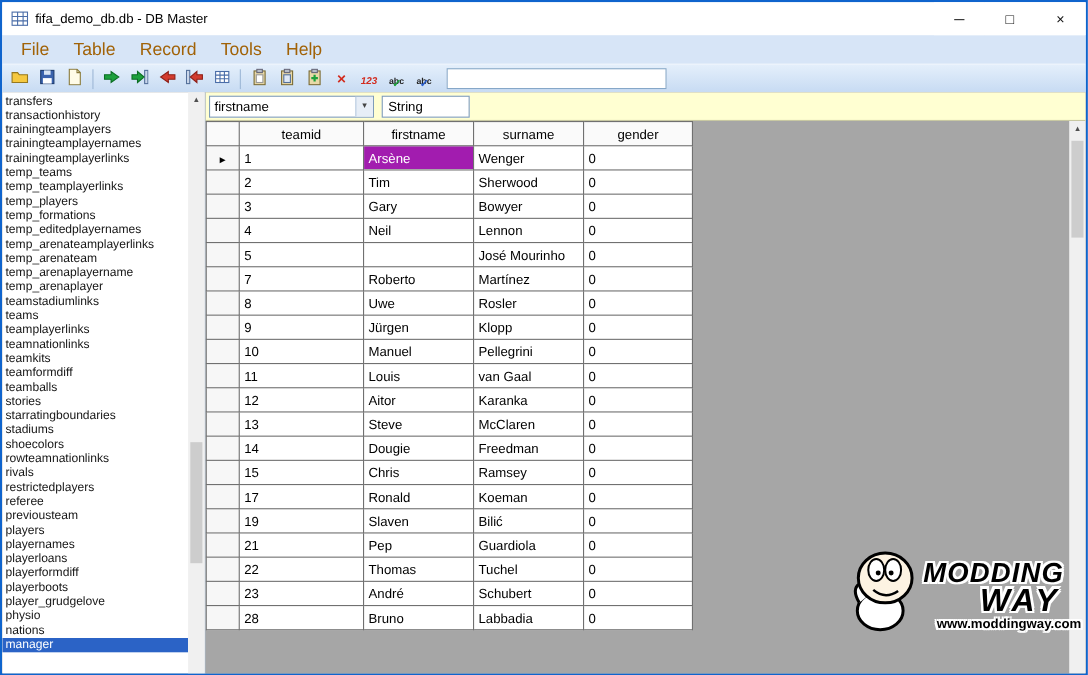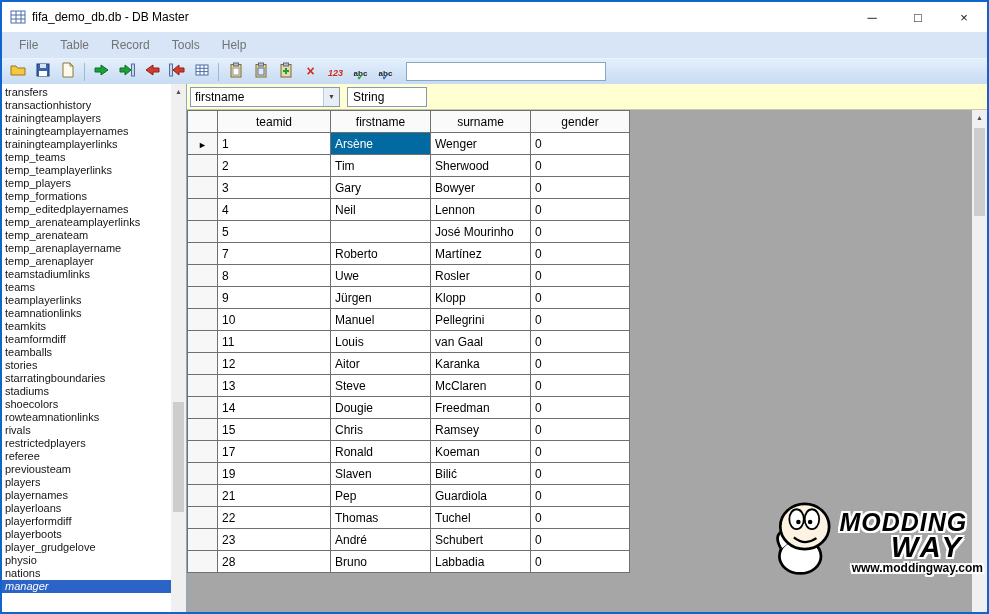--- a/index.html
+++ b/index.html
@@ -9,39 +9,39 @@
 
   
   .titlebar{height:30px;background:#fff;display:flex;align-items:center;padding-left:8px;}
   .app-icon{width:16px;height:16px;margin-right:6px;flex:0 0 auto;}
   .title{font-size:12px;color:#000;flex:1;white-space:nowrap;}
   .win-controls{display:flex;height:30px;flex:0 0 auto;}
   .winbtn{width:46px;height:30px;border:none;background:#fff;font-size:13px;color:#111;font-family:"Liberation Sans",sans-serif;cursor:default;}
 
   
   .menubar{height:26px;background:#d7e5f7;display:flex;align-items:center;padding-left:6px;}
-  .menu-item{padding:0 11px;font-size:12px;line-height:25px;color:#737373;cursor:default;}
+  .menu-item{padding:0 11px;font-size:16px;line-height:25px;color:#a16207;cursor:default;}
 
   
   .toolbar{height:26px;background:linear-gradient(#e4effb,#c7dbf3);display:flex;align-items:center;padding-left:3px;border-top:1px solid #eaf2fc;}
   .tb-btn{width:23px;height:22px;border:none;background:transparent;display:flex;align-items:center;justify-content:center;margin:0 1px;padding:0;cursor:default;}
   .tb-sep{width:1px;height:18px;background:#9db7d6;margin:0 4px;}
   .tb-x{color:#d22c1f;font-weight:bold;font-size:14px;line-height:14px;}
   .tb-123{color:#d22c1f;font-weight:bold;font-style:italic;font-size:9px;}
   .tb-abc{font-size:8px;font-weight:bold;color:#222;position:relative;line-height:8px;}
   .tb-abc i{font-style:normal;color:#1ca03c;font-size:10px;position:absolute;left:3px;top:4px;}
   .tb-abc i.blue{color:#2a5fd0;}
   .toolbar-input{width:200px;height:19px;border:1px solid #86a7c8;background:#fff;margin-left:8px;font-size:12px;padding:0 3px;font-family:"Liberation Sans",sans-serif;}
 
   
   .content{display:flex;height:602px;position:relative;background:#a6a6a6;}
   .sidebar{width:185px;background:#fff;position:relative;border-right:1px solid #94a8bd;flex:0 0 auto;}
   .sidebar-list{position:absolute;left:0;top:0;right:15px;bottom:0;overflow:hidden;padding-top:2px;}
   .side-item{height:13px;line-height:13px;font-size:11px;padding-left:3px;white-space:nowrap;color:#151515;cursor:default;overflow:hidden;}
-  .side-item.selected{background:#2b63c6;color:#fff;font-style:italic;}
+  .side-item.selected{background:#2b63c6;color:#fff;}
 
   
   .vscroll{position:absolute;width:15px;background:#f0f0f0;}
   .sidebar .vscroll{right:0;top:0;bottom:0;}
   .main .vscroll{right:0;top:26px;bottom:0;}
   .scroll-arrow{position:absolute;left:0;width:15px;height:15px;font-size:7px;color:#505050;text-align:center;line-height:15px;}
   .scroll-arrow.up{top:0;}
   .scroll-arrow.down{bottom:0;}
   .scroll-thumb{position:absolute;left:2px;width:11px;background:#cdcdcd;}
   .sidebar .scroll-thumb{top:318px;height:110px;}
@@ -54,21 +54,21 @@
   .cb-label{flex:1;padding:0 4px;white-space:nowrap;overflow:hidden;}
   .cb-btn{width:16px;height:18px;background:#e7eef7;border-left:1px solid #b9cbe0;font-size:7px;color:#444;display:flex;align-items:center;justify-content:center;}
   .typebox{width:80px;height:20px;background:#fff;border:1px solid #7f9db9;font-size:12px;line-height:18px;padding:0 5px;margin-left:7px;white-space:nowrap;}
 
   .gridwrap{position:absolute;top:26px;left:0;right:15px;bottom:0;overflow:hidden;background:#a6a6a6;}
   table.grid{border-collapse:collapse;table-layout:fixed;background:#fff;}
   .grid th,.grid td{border:1px solid #707070;font-size:12px;font-weight:normal;height:22px;overflow:hidden;white-space:nowrap;}
   .grid th{background:#fafafa;text-align:center;padding:0 2px;cursor:default;}
   .grid td{padding-left:4px;color:#000;background:#fff;cursor:default;}
   .grid td.rowhead{background:#f7f7f7;padding-left:0;text-align:center;}
-  .grid td.selected{background:#0369a1;color:#fff;}
+  .grid td.selected{background:#a21caf;color:#fff;}
   .row-arrow{font-size:9px;color:#000;line-height:9px;}
 
   
   .statusbar{height:22px;background:#d7e5f7;display:flex;align-items:center;border-top:1px solid #b7cde8;}
   .status-box{width:114px;height:17px;border:1px solid #9eb6cf;background:#eef4fb;margin-left:2px;flex:0 0 auto;}
   .status-text{font-size:12px;margin-left:12px;color:#111;}
 
   
   .watermark{position:absolute;right:4px;bottom:26px;display:flex;align-items:center;pointer-events:none;z-index:40;}
   .wm-text{margin-left:-16px;text-align:center;}

